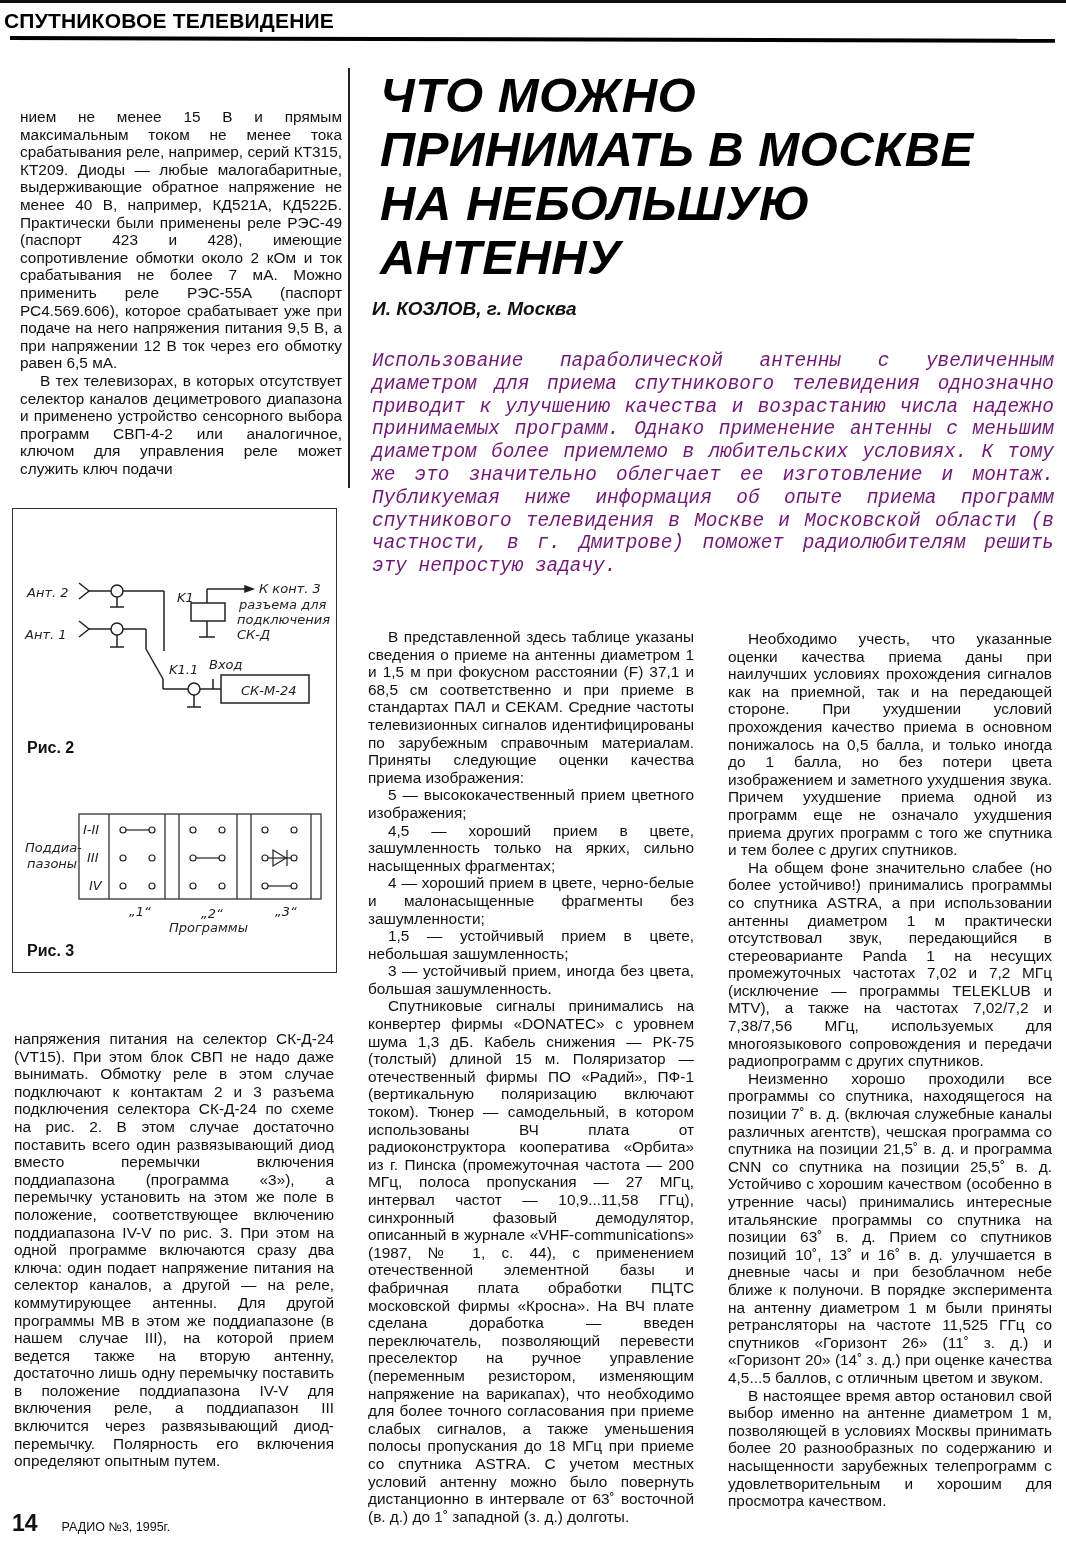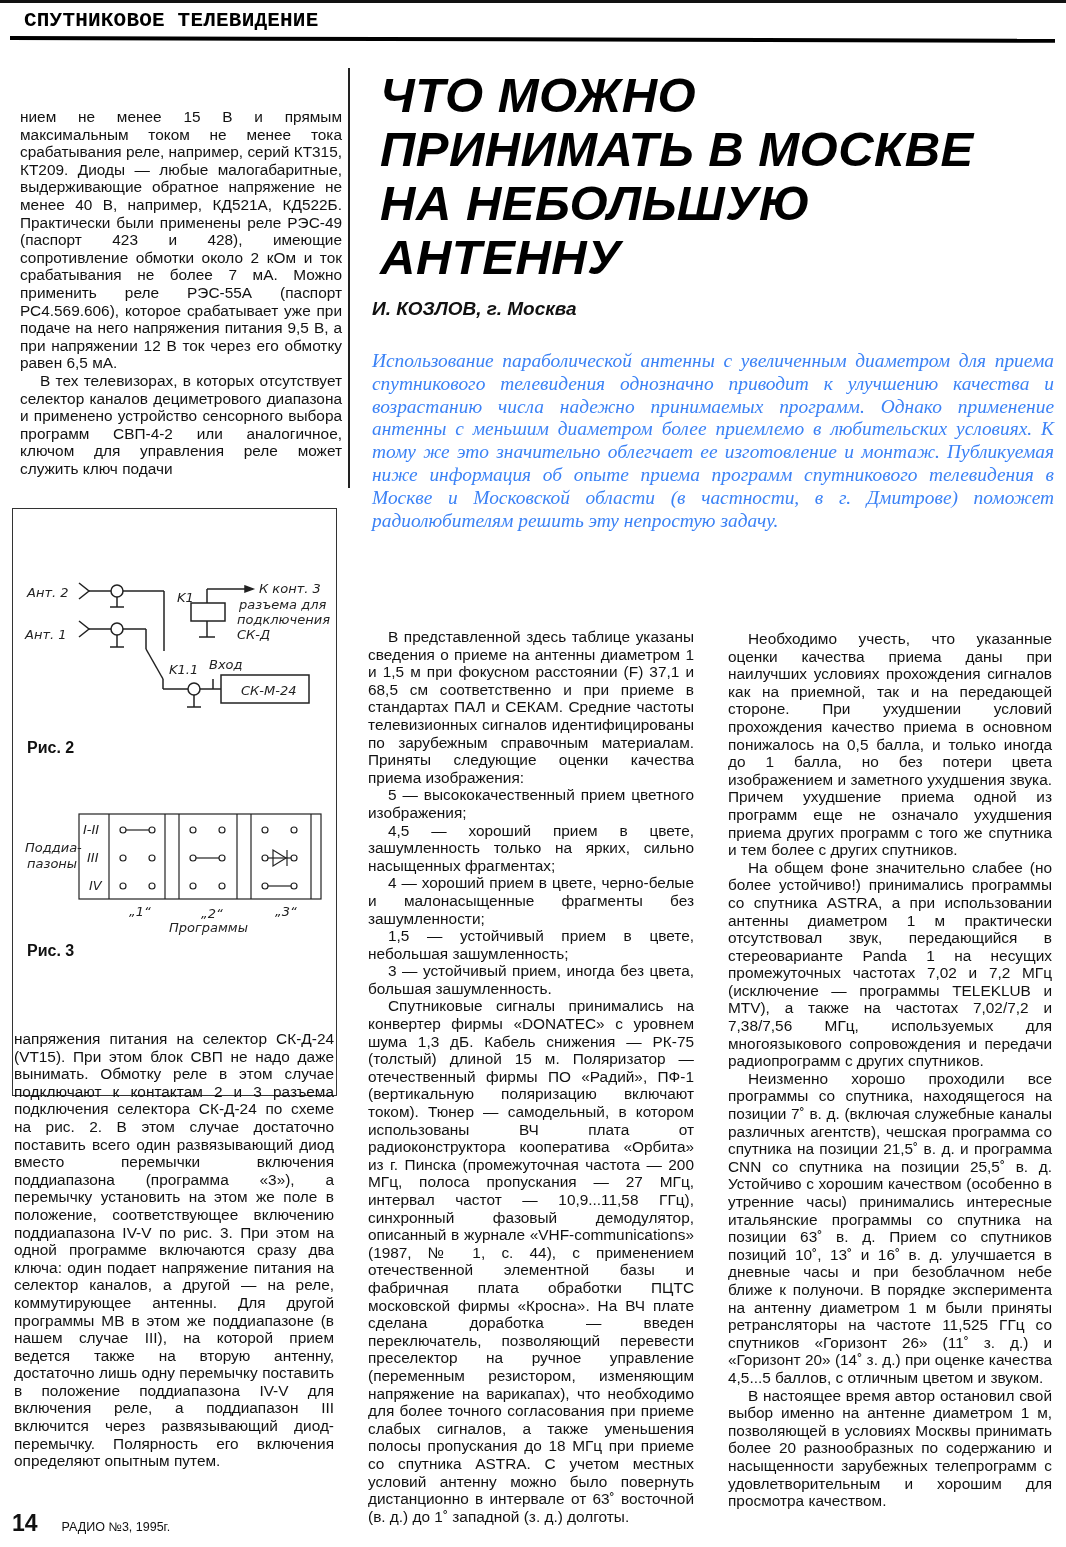--- a/index.html
+++ b/index.html
@@ -1,54 +1,54 @@
 <!DOCTYPE html>
 <html><head>
   <meta charset="utf-8">
   <style>
     * { box-sizing: border-box; margin: 0; padding: 0; }
     html, body { width: 1066px; height: 1547px; background: #ffffff; overflow: hidden; }
     body { position: relative; font-family: "Liberation Sans", sans-serif; color: #111; }
 
     .top-rule { position: absolute; left: 0; top: 0; width: 1066px; height: 3px; background: #111; }
     .section-header {
-      position: absolute; left: 24px; top: 9px;
-      font-family: Liberation Mono, monospace; font-weight: bold;
+      position: absolute; left: 4px; top: 9px;
+      font-family: Liberation Sans, sans-serif; font-weight: bold;
       font-size: 21px; letter-spacing: 0.2px; color: #000;
     }
     .header-rule { position: absolute; left: 10px; top: 36px; width: 1045px; height: 4px; background: #000; transform: rotate(0.15deg); transform-origin: left; }
 
     .col { position: absolute; font-size: 15.4px; line-height: 17.6px; text-align: justify; hyphens: manual; margin-top: 40px; }
     .col p { text-indent: 0; }
     .col p.ind { text-indent: 20px; }
 
     #col-left-top { left: 20px; top: 68px; width: 322px; }
     #col-left-bottom { left: 14px; top: 990px; width: 320px; }
 
     .vrule { position: absolute; left: 348px; top: 68px; width: 2px; height: 420px; background: #222; }
 
     .figure-box {
-      position: absolute; left: 12px; top: 508px; width: 325px; height: 588px;
+      position: absolute; left: 12px; top: 508px; width: 325px; height: 465px;
       border: 1.5px solid #333;
     }
     .fig-label { position: absolute; font-weight: bold; font-size: 16px; }
     .schem-text { font-family: "DejaVu Sans", sans-serif; font-style: italic; font-size: 13px; fill: #222; }
 
     .title {
       position: absolute; left: 372px; top: 68px; width: 680px;
       font-family: "Liberation Sans", sans-serif; font-weight: bold; font-style: italic;
       font-size: 49px; line-height: 54px; letter-spacing: 0.5px; color: #000; margin-left: 8px;
     }
     .title span { display: block; }
     .byline { position: absolute; left: 372px; top: 298px; font-weight: bold; font-style: italic; font-size: 19px; }
 
     .lead {
       position: absolute; left: 372px; top: 350px; width: 682px;
       font-style: italic; font-size: 19.4px; line-height: 22.8px; text-align: justify;
-      font-family: Liberation Serif, serif; color: #3b82f6;
+      font-family: Liberation Mono, monospace; color: #701a75;
     }
 
     #col-mid { left: 368px; top: 588px; width: 326px; }
     #col-right { left: 728px; top: 590px; width: 324px; }
 
     .footer { position: absolute; left: 12px; top: 1510px; display: flex; align-items: baseline; gap: 24px; }
     .page-num { font-weight: bold; font-size: 23px; }
     .issue { font-size: 12.5px; }
   </style>
 </head>

